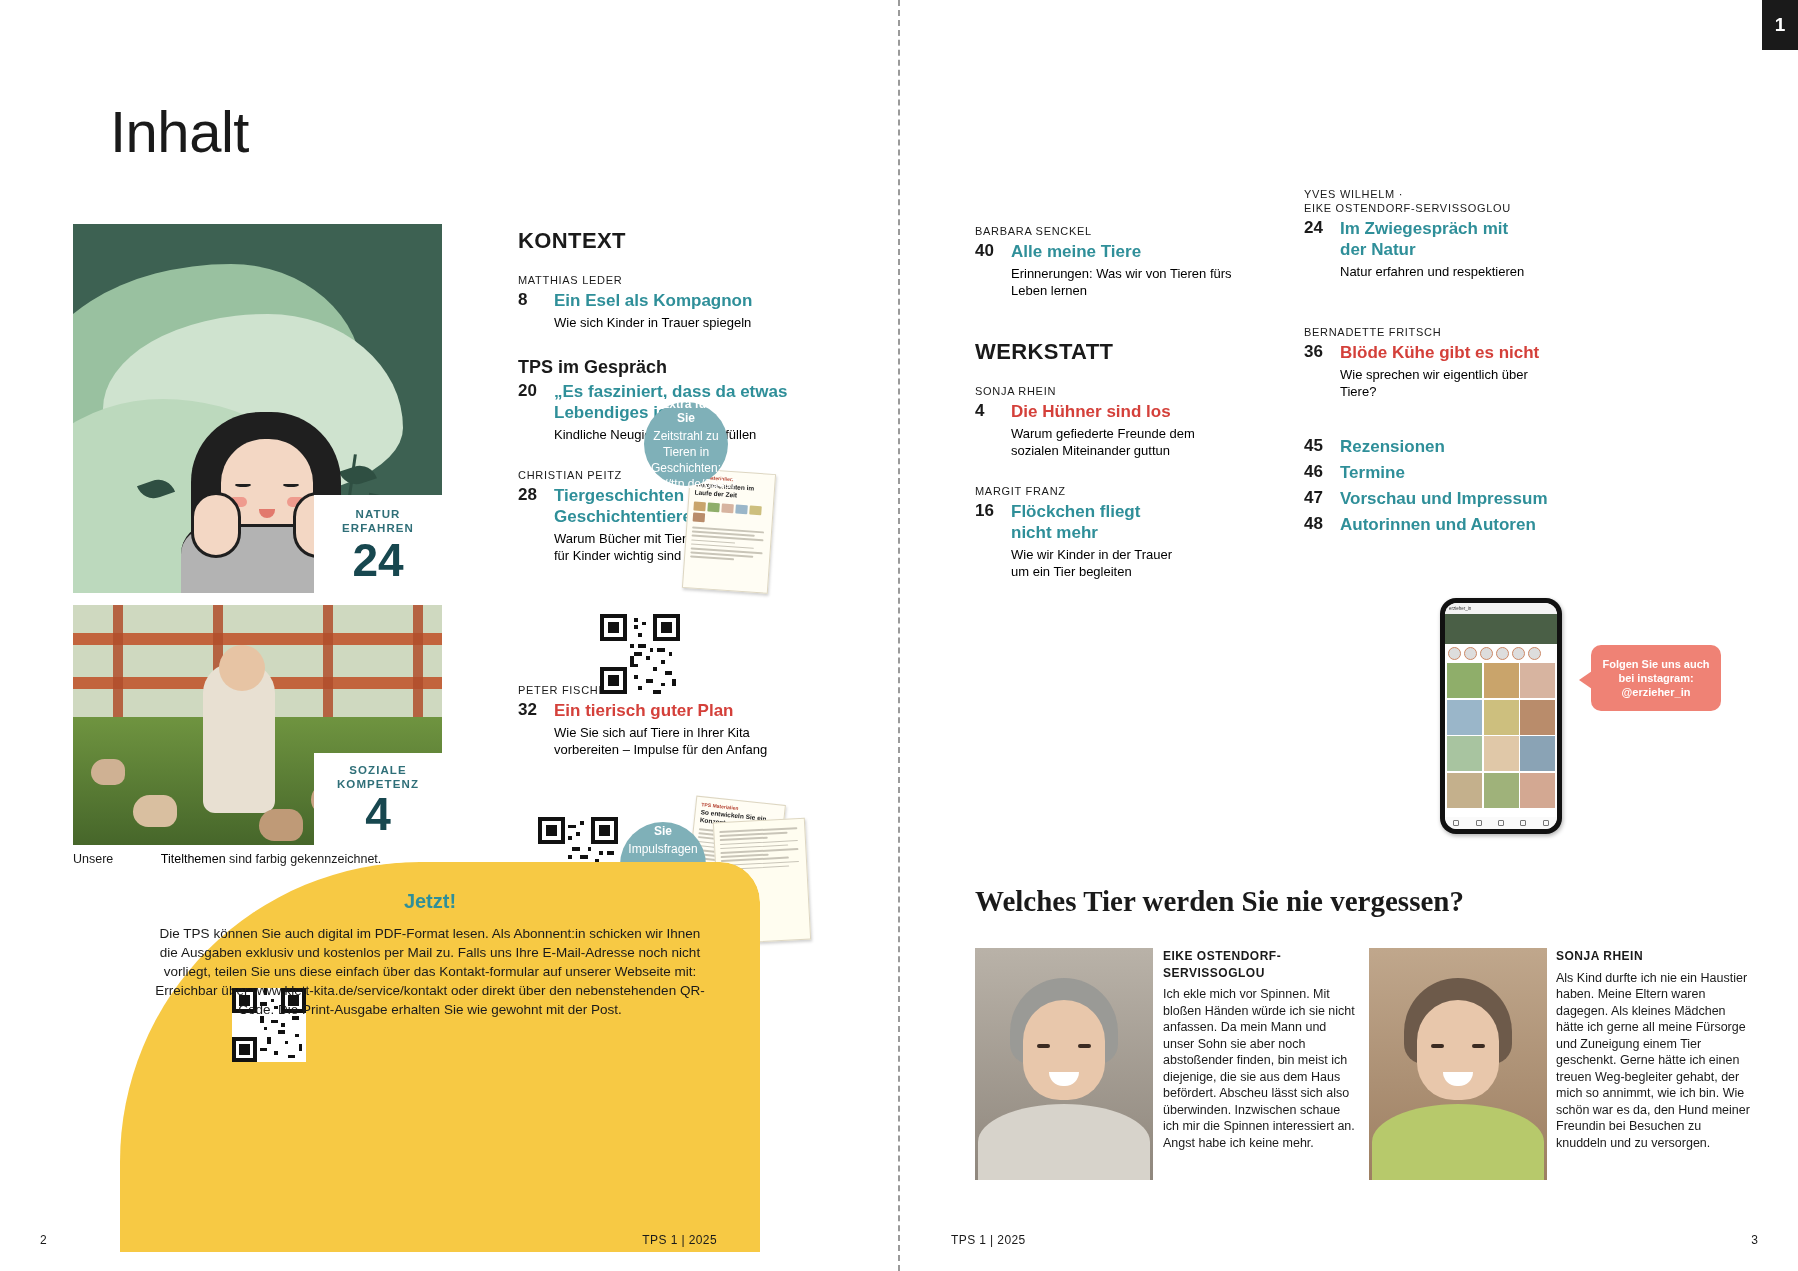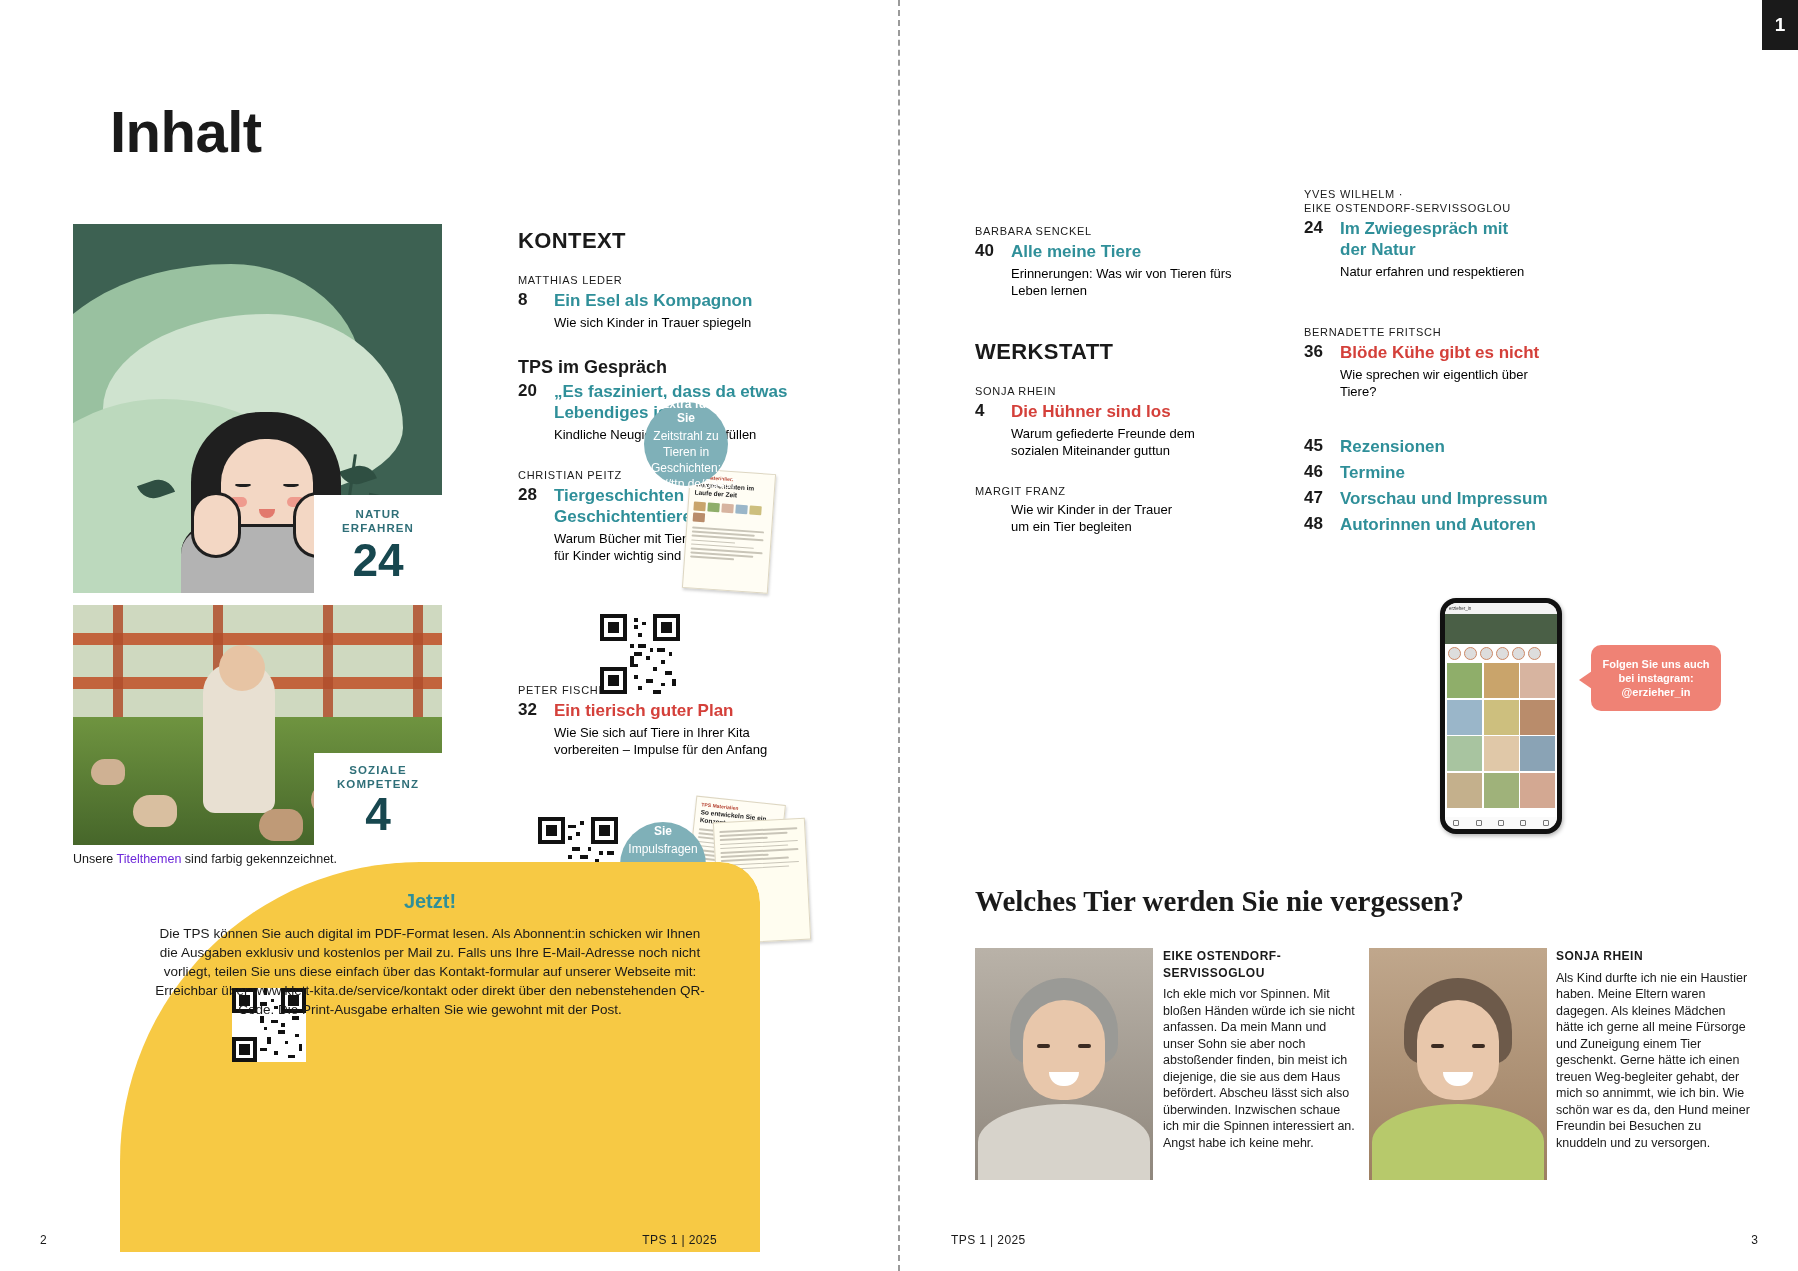--- a/index.html
+++ b/index.html
@@ -24,21 +24,21 @@
 
   .corner-tab {
     position:absolute; right:0; top:0; width:36px; height:50px;
     background:#1a1a1a; color:#fff;
     display:flex; align-items:center; justify-content:center;
     font-size:19px; font-weight:bold; z-index:50;
   }
 
   h1.inhalt {
     position:absolute; left:110px; top:98px;
-    font-size:58px; font-weight:bold; letter-spacing:-0.5px;
+    font-size:58px; font-weight:normal; letter-spacing:-0.5px;
     margin:0;
   }
 
   
   .illu {
     position:absolute; left:73px; top:224px; width:369px; height:369px;
     background:#3d6152; overflow:hidden;
   }
   .illu .blob1 {
     position:absolute; left:-40px; top:40px; width:330px; height:210px;
@@ -124,21 +124,21 @@
     width:128px; padding:10px 10px 8px 10px;
     background:#ffffff; color:#2f6f78; text-align:center;
   }
   .badge2 .kicker { font-size:11.5px; line-height:14px; letter-spacing:1.1px; font-weight:bold;}
   .badge2 .num { font-size:46px; font-weight:bold; line-height:46px; color:#17474f;}
 
   .caption {
     position:absolute; left:73px; top:852px; width:420px;
     font-size:12.5px; color:#1a1a1a;
   }
-  .caption .hl { color:#6d28d9; }
+  .caption .hl { color:#000000;margin-left:44px; }
 
   
   .col { position:absolute; }
   .sec-title {
     font-size:22px; font-weight:bold; color:#1a1a1a; letter-spacing:.4px;
     margin-bottom:20px;
   }
   .entry { position:relative; margin-bottom:26px; }
   .author { font-size:11px; letter-spacing:.7px; color:#1a1a1a; margin-bottom:4px; text-transform:uppercase;}
   .row { display:flex; align-items:flex-start; gap:10px;}
@@ -577,20 +577,24 @@
       <div class="row">
         <div class="pg">4</div>
         <div class="ttl red">Die Hühner sind los</div>
       </div>
       <div class="sub" style="width:200px">Warum gefiederte Freunde dem sozialen Miteinander guttun</div>
     </div>
 
 
     <div class="entry">
       <div class="author">MARGIT FRANZ</div>
+      <div class="row">
+        <div class="pg">16</div>
+        <div class="ttl teal" style="width:150px">Flöckchen fliegt nicht mehr</div>
+      </div>
       <div class="sub" style="width:165px">Wie wir Kinder in der Trauer um ein Tier begleiten</div>
     </div>
   </div>
 
   <div class="col" style="left:405px; top:188px; width:260px;">
     <div class="entry">
       <div class="author">YVES WILHELM ·</div>
       <div class="author" style="margin-top:-2px">EIKE OSTENDORF-SERVISSOGLOU</div>
       <div class="row">
         <div class="pg">24</div>

